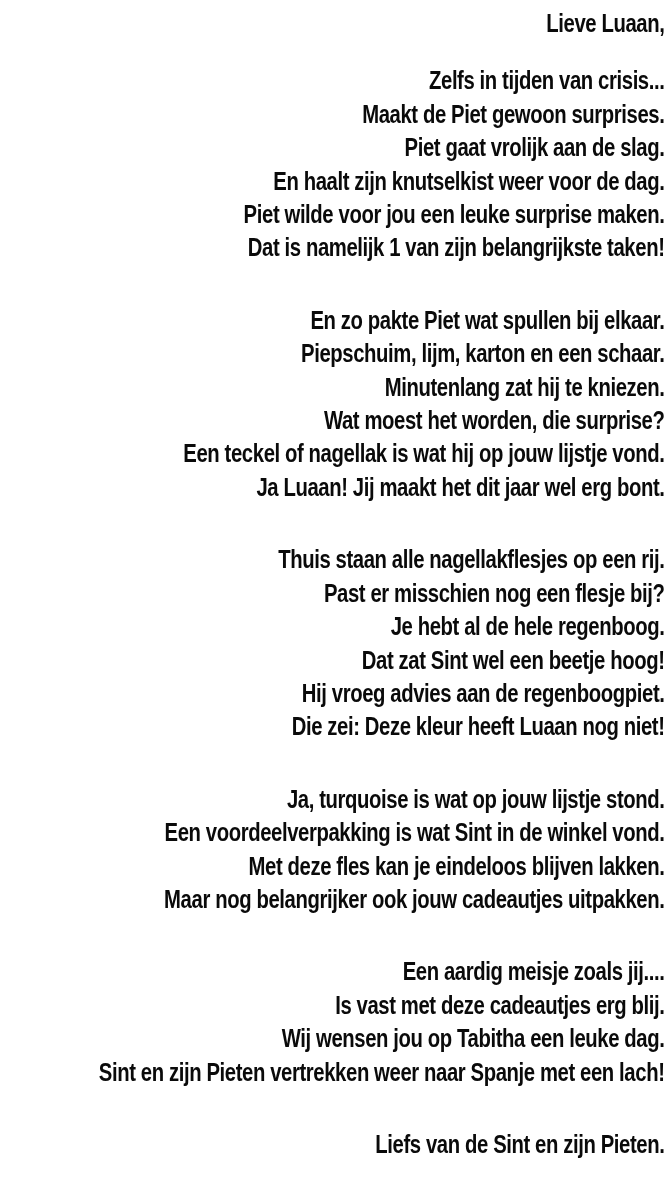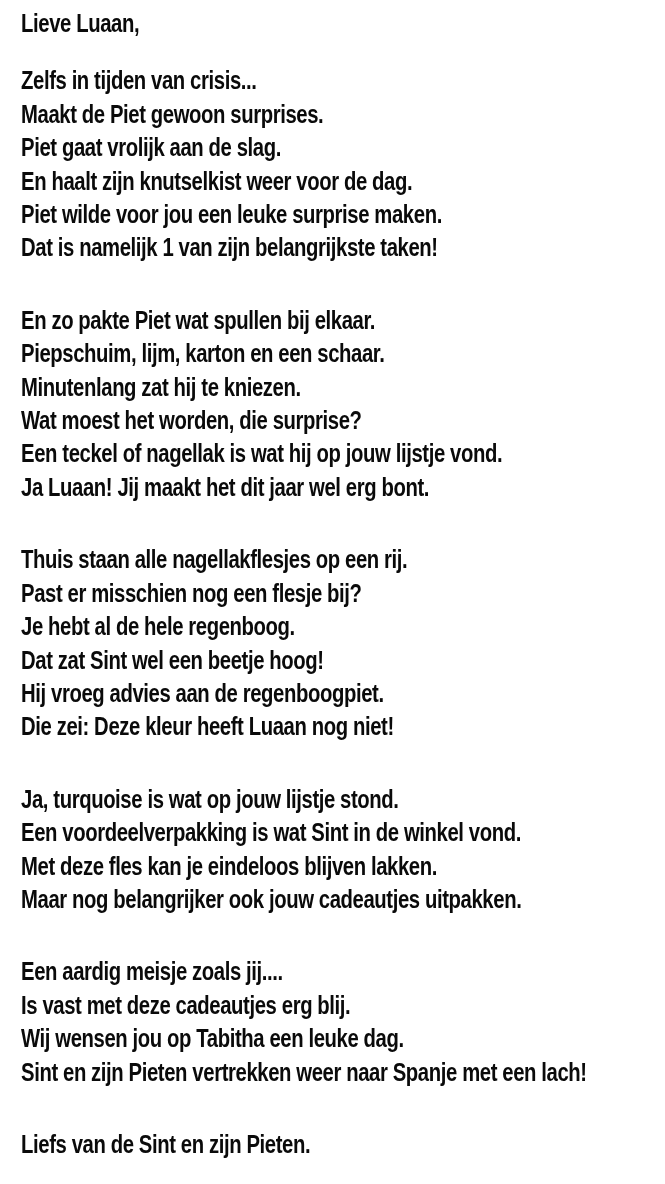--- a/index.html
+++ b/index.html
@@ -7,20 +7,21 @@
     padding: 0;
   }
   body {
     width: 665px;
     height: 1184px;
     background: #ffffff;
     overflow: hidden;
   }
   .page {
     padding: 7px 0 0 21px;
+    text-align: right;
   }
   
   .scale {
     transform: scaleX(0.78);
     transform-origin: 0 0;
     width: 825px;
   }
   .line {
     margin: 0;
     font-family: "Liberation Sans", "DejaVu Sans", sans-serif;

